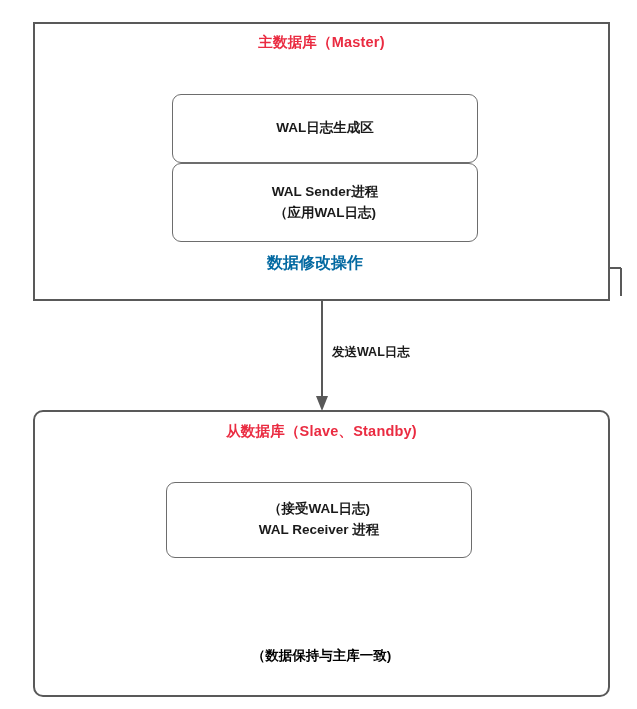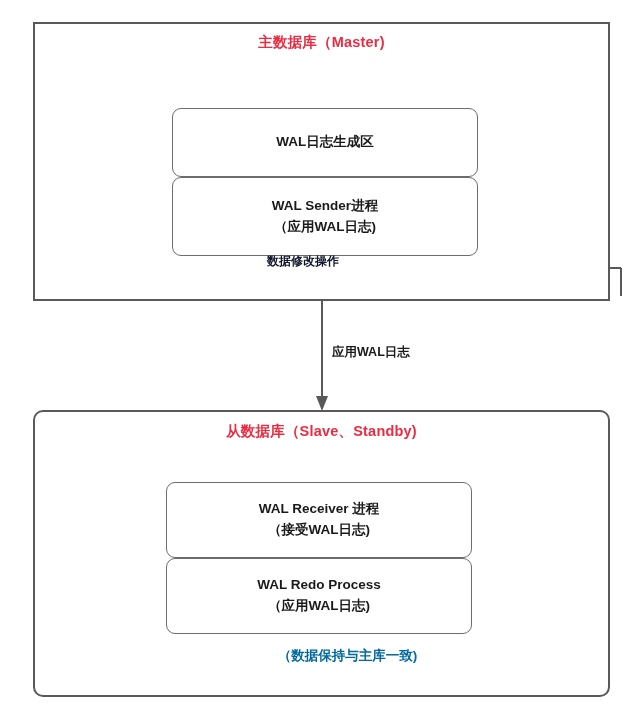--- a/index.html
+++ b/index.html
@@ -59,21 +59,20 @@
   
   .proc-stack {
     position: absolute;
     box-sizing: border-box;
   }
   #master-stack {
     left: 137px;
     top: 70px;
     width: 306px;
     height: 148px;
-    margin-top: 14px;
   }
   #slave-stack {
     left: 131px;
     top: 70px;
     width: 306px;
     height: 152px;
   }
 
   .proc-box {
     box-sizing: border-box;
@@ -95,38 +94,37 @@
   #master-proc-1 { height: 69px; }
   #master-proc-2 { height: 79px; margin-top: 0px; text-align: right; }
   #slave-proc-1  { height: 76px; }
   #slave-proc-2  { height: 76px; margin-top: 0px; }
 
   
   #data-modify-label {
     position: absolute;
     left: 232px;
     top: 229px;
-    color: #0f172a;
+    color: #0369a1;
     font-weight: bold;
-    font-size: 12px;
+    font-size: 16px;
     white-space: nowrap;
   }
 
   
   #consistency-label {
     position: absolute;
     left: 0;
     width: 100%;
     text-align: center;
     top: 235px;
-    color: #0369a1;
+    color: #000000;
     font-weight: bold;
     font-size: 13.5px;
     white-space: nowrap;
-    margin-left: 26px;
   }
 
   
   .connector-svg {
     position: absolute;
     left: 0; top: 0;
     width: 637px;
     height: 709px;
     pointer-events: none;
   }
@@ -169,32 +167,28 @@
       </div>
       <div class="proc-box" id="master-proc-2">
         <span class="line">WAL Sender进程</span>
         <span class="line">（应用WAL日志)</span>
       </div>
     </div>
 
     <div id="data-modify-label">数据修改操作</div>
   </div>
 
-  <div id="wal-send-label">应用WAL日志</div>
+  <div id="wal-send-label">发送WAL日志</div>
 
   <div class="db-box" id="slave-box">
     <div class="db-title" id="slave-title">从数据库（Slave、Standby)</div>
 
     <div class="proc-stack" id="slave-stack">
       <div class="proc-box" id="slave-proc-1">
+        <span class="line">（接受WAL日志)</span>
         <span class="line">WAL Receiver 进程</span>
-        <span class="line">（接受WAL日志)</span>
-      </div>
-      <div class="proc-box" id="slave-proc-2">
-        <span class="line">WAL Redo Process</span>
-        <span class="line">（应用WAL日志)</span>
       </div>
     </div>
 
     <div id="consistency-label">（数据保持与主库一致)</div>
   </div>
 
 </div>
 
 </body></html>

